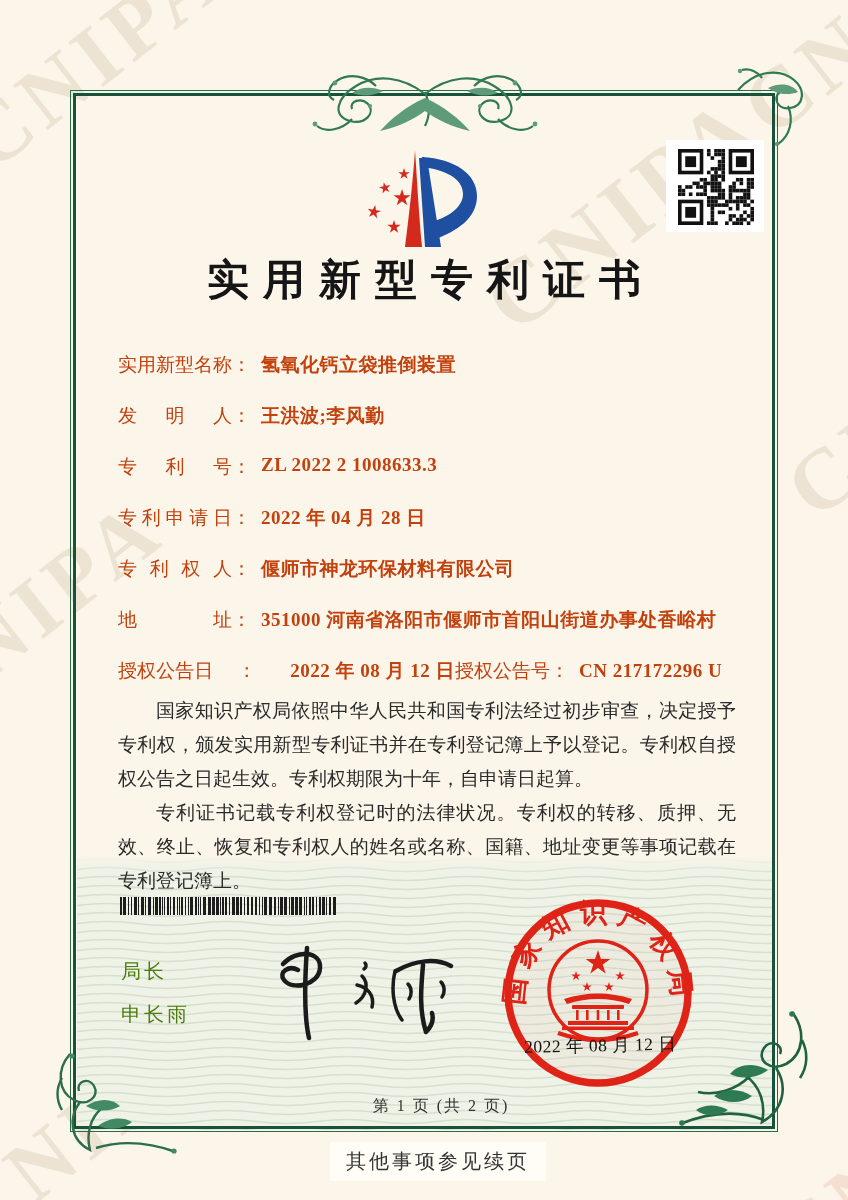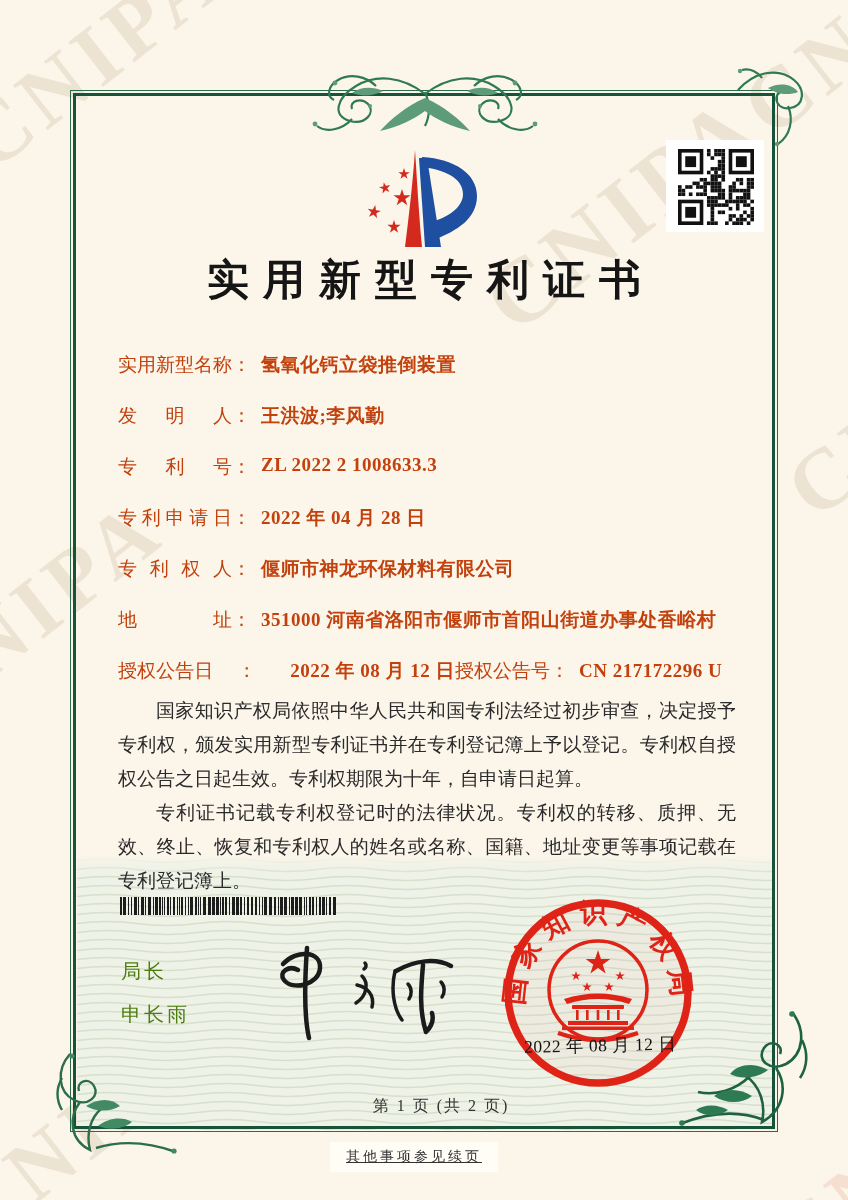--- a/index.html
+++ b/index.html
@@ -65,21 +65,21 @@
 
   .seal{position:absolute;left:498px;top:893px;z-index:25;}
   .seal-date{position:absolute;left:524px;top:1033px;width:170px;z-index:30;
       font-size:17.5px;color:#121212;letter-spacing:.5px;white-space:nowrap;
       transform:rotate(-1.2deg);}
 
   .page-footer{position:absolute;left:70px;top:1096px;width:708px;text-align:center;
       font-size:16px;color:#333;letter-spacing:2px;z-index:22;margin-left:17px;}
 
   .cont-box{position:absolute;left:330px;top:1142px;background:#fffdf6;
-      padding:6px 16px;font-size:14px;color:#333;letter-spacing:3px;z-index:20;text-decoration:underline;}
+      padding:6px 16px;font-size:20px;color:#333;letter-spacing:3px;z-index:20;}
 </style>
 </head>
 <body>
 
 <div class="page">
 
   <div class="wm tl">CNIPA</div>
   <div class="wm tr">CNIPA</div>
   <div class="wm center">CNIPA</div>
   <div class="wm rmid">CNIPA</div>

